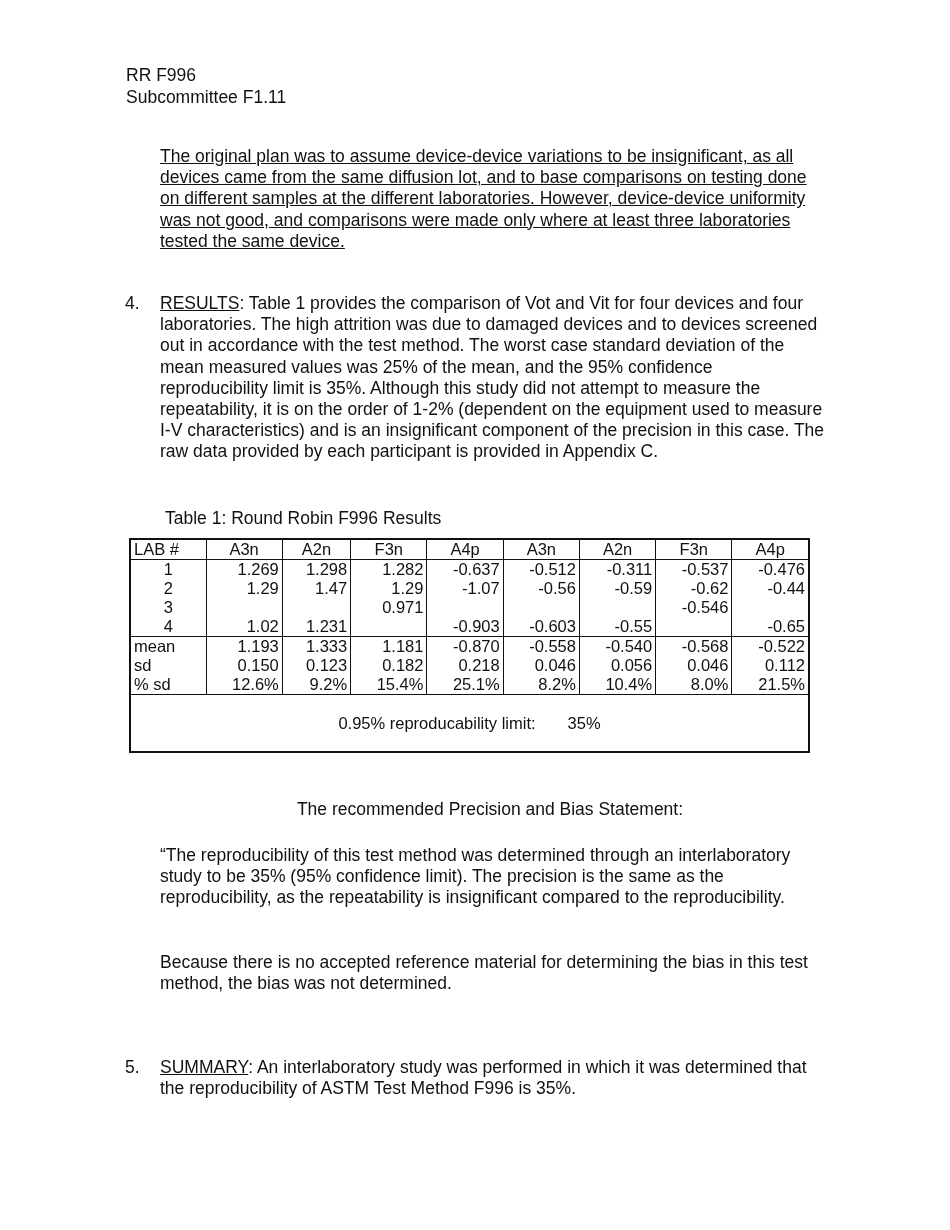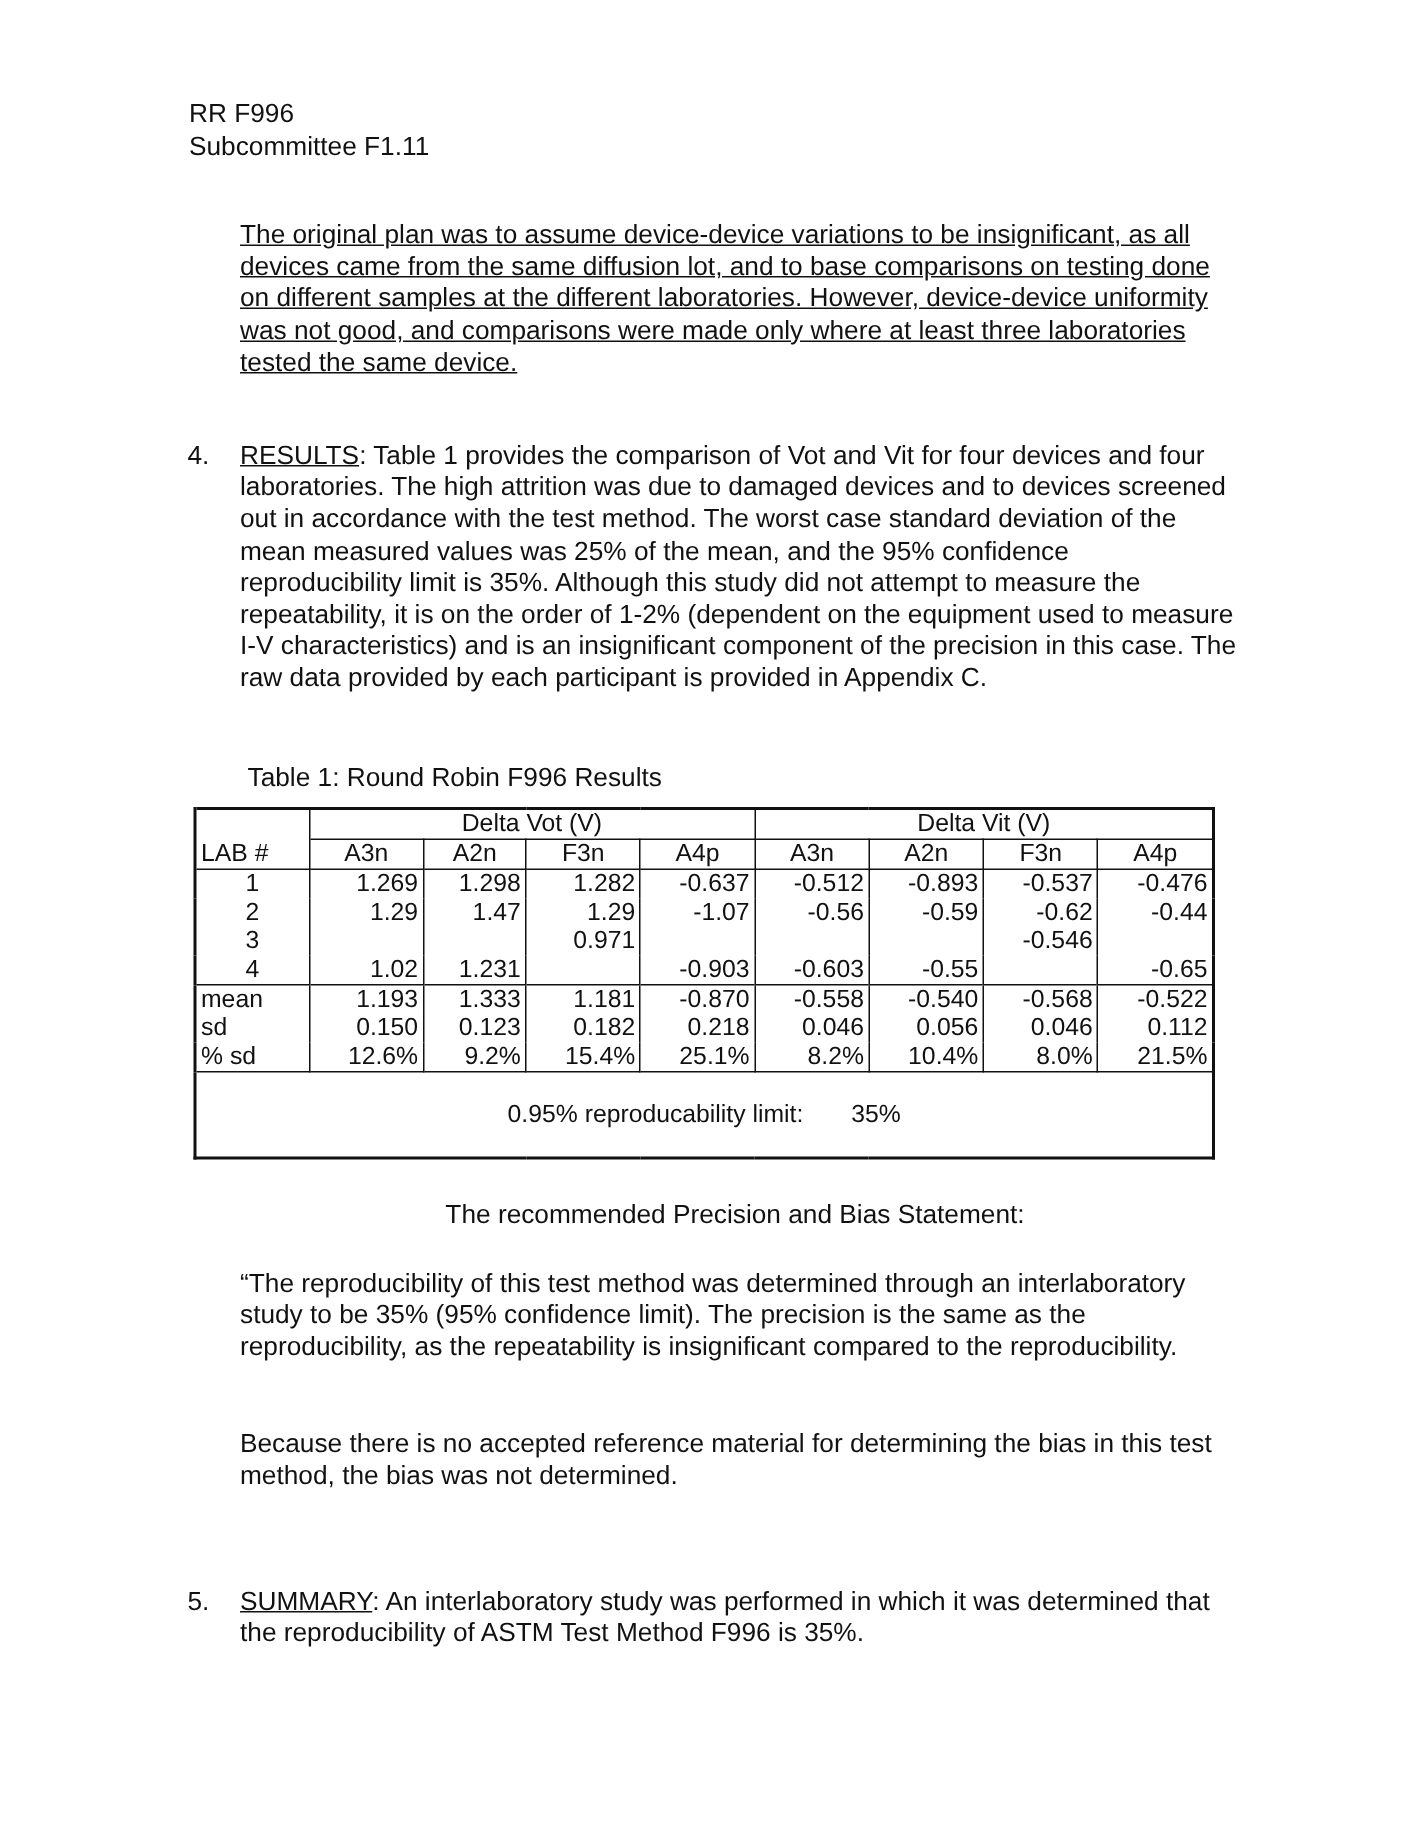--- a/index.html
+++ b/index.html
@@ -53,44 +53,39 @@
       <col>
       <col>
       <col>
       <col>
       <col>
       <col>
       <col>
       <col>
   </colgroup>
   <tbody>
-      <tr class="grp">
-    <td class="lab" style="border-bottom:none;"></td>
-    <td colspan="4">Delta Vot (V)</td>
-    <td colspan="4">Delta Vit (V)</td>
-  </tr>
   <tr class="hdr">
     <td class="lab lbl">LAB #</td>
     <td>A3n</td>
     <td>A2n</td>
     <td>F3n</td>
     <td>A4p</td>
     <td>A3n</td>
     <td>A2n</td>
     <td>F3n</td>
     <td>A4p</td>
   </tr>
   <tr>
     <td class="lab">1</td>
     <td>1.269</td>
     <td>1.298</td>
     <td>1.282</td>
     <td>-0.637</td>
     <td>-0.512</td>
-    <td>-0.893</td>
+    <td>-0.311</td>
     <td>-0.537</td>
     <td>-0.476</td>
   </tr>
   <tr>
     <td class="lab">2</td>
     <td>1.29</td>
     <td>1.47</td>
     <td>1.29</td>
     <td>-1.07</td>
     <td>-0.56</td>

